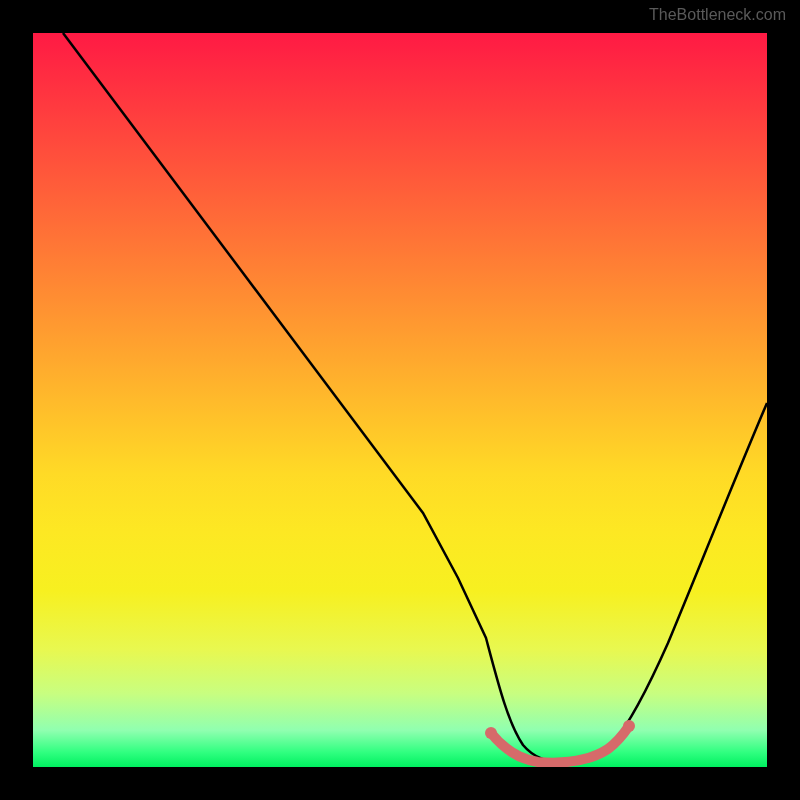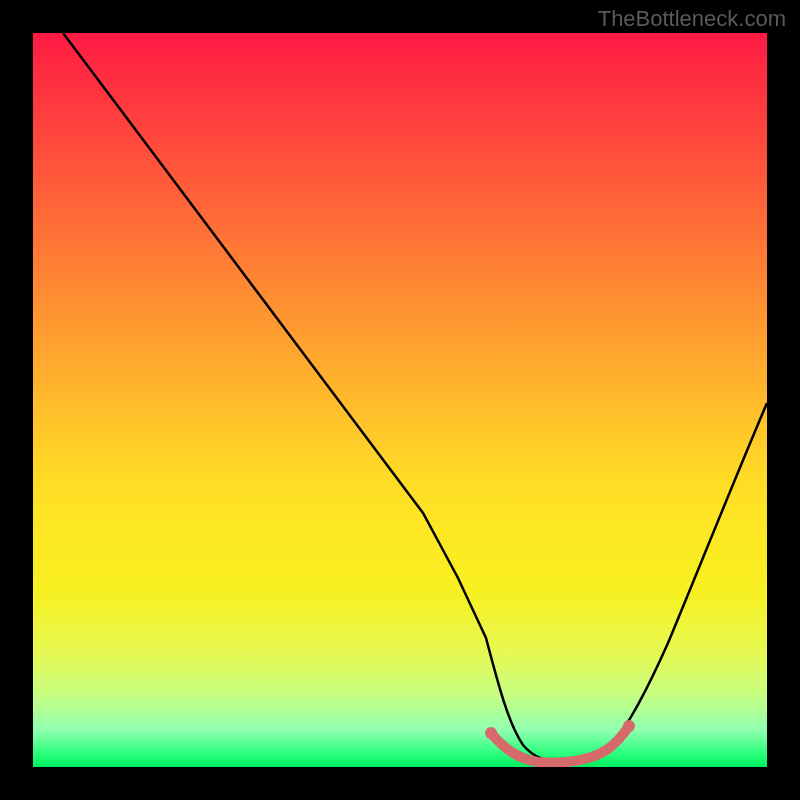--- a/index.html
+++ b/index.html
@@ -8,21 +8,21 @@
     height: 800px;
     background: #000;
     position: relative;
     font-family: Arial, sans-serif;
   }
   .watermark {
     position: absolute;
     top: 6px;
     right: 14px;
     color: #5a5a5a;
-    font-size: 22px;
+    font-size: 16px;
     font-weight: 500;
     z-index: 10;
   }
   .plot-area {
     position: absolute;
     left: 33px;
     top: 33px;
     width: 734px;
     height: 734px;
   }

